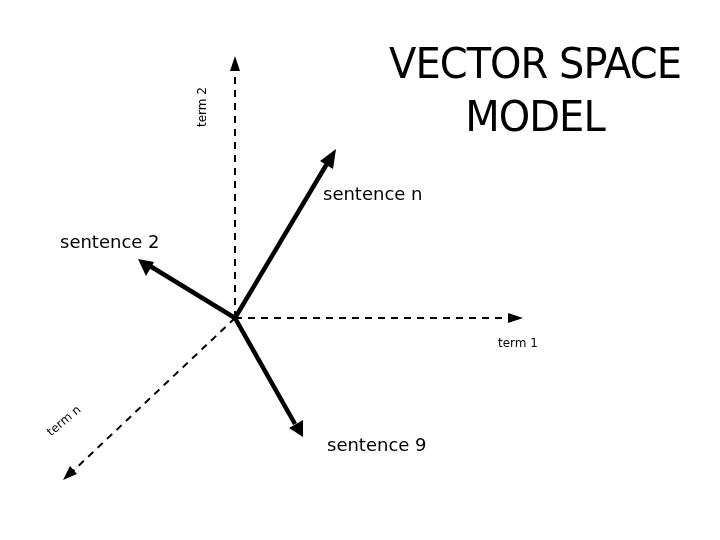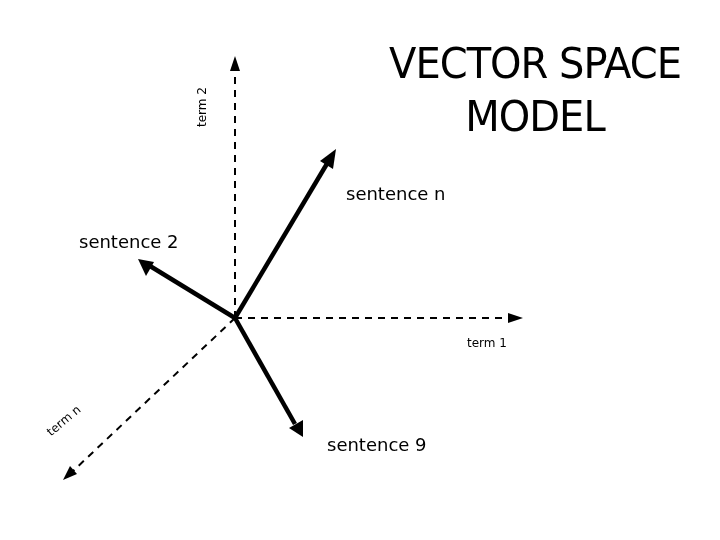--- a/index.html
+++ b/index.html
@@ -36,18 +36,18 @@
   <polygon points="63,480 70,466 77,474" fill="#000"></polygon>
 
   <line x1="235" y1="318" x2="328" y2="162" stroke="#000" stroke-width="4.5"></line>
   <polygon points="336,149 320,161 333,169" fill="#000"></polygon>
   <line x1="235" y1="318" x2="150" y2="266" stroke="#000" stroke-width="4.5"></line>
   <polygon points="138,259 146,276 154,262" fill="#000"></polygon>
   <line x1="235" y1="318" x2="295" y2="424" stroke="#000" stroke-width="4.5"></line>
   <polygon points="303,437 289,428 303,420" fill="#000"></polygon>
 </svg>
 
-<div class="lbl vec" style="left:346px; top:183px;">sentence n</div>
-<div class="lbl vec" style="left:79px; top:231px;">sentence 2</div>
+<div class="lbl vec" style="left:323px; top:183px;">sentence n</div>
+<div class="lbl vec" style="left:60px; top:231px;">sentence 2</div>
 <div class="lbl vec" style="left:327px; top:434px;">sentence 9</div>
-<div class="lbl axis" style="left:467px; top:336px;">term 1</div>
+<div class="lbl axis" style="left:498px; top:336px;">term 1</div>
 <div class="lbl axis" style="left:182px; top:100px; transform:rotate(-90deg); transform-origin:center;">term 2</div>
 <div class="lbl axis" style="left:44px; top:428px; transform:rotate(-40deg); transform-origin:left top;">term n</div>
 
 </body></html>

